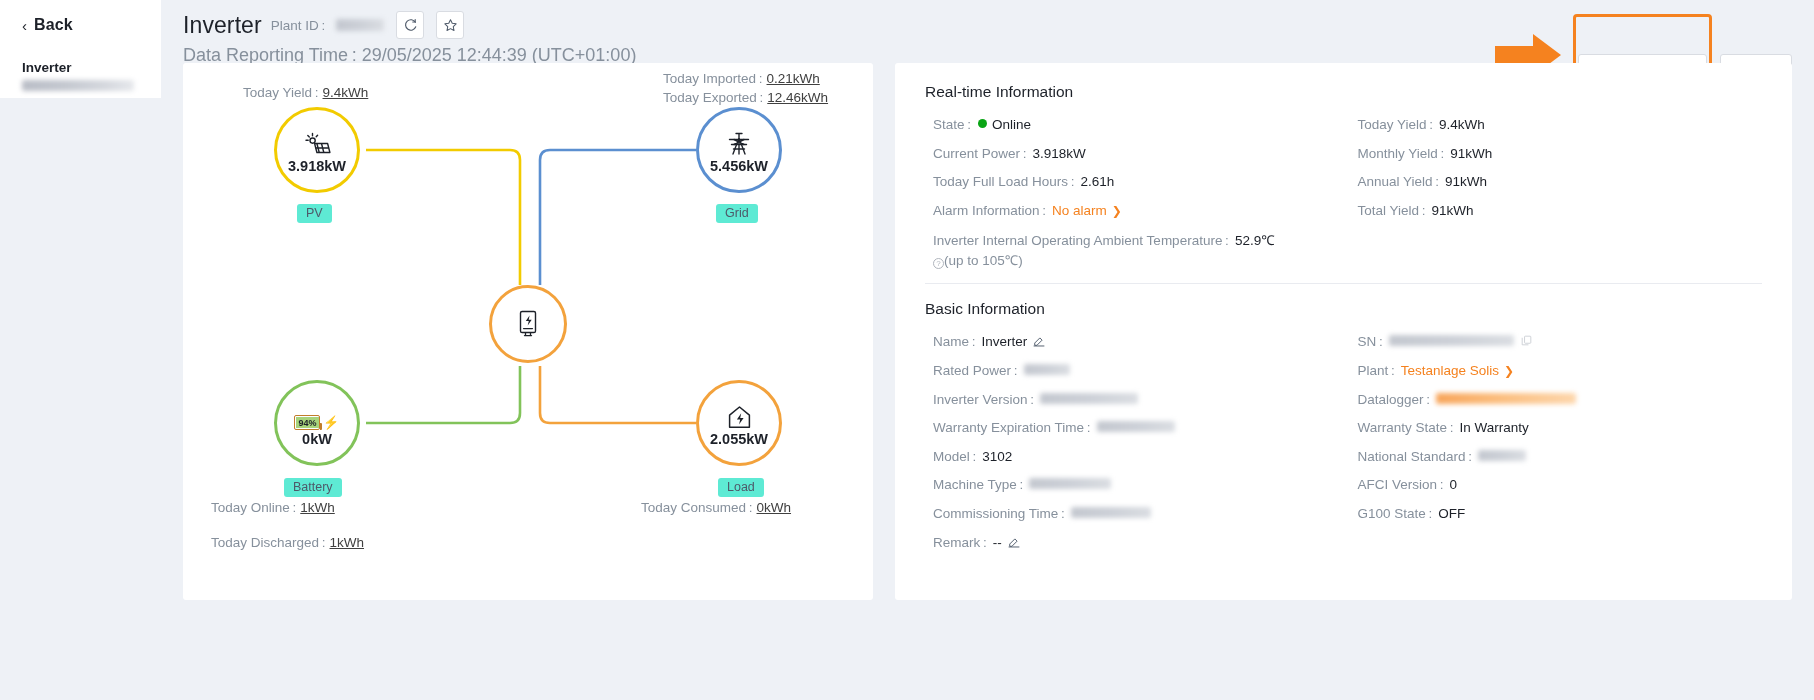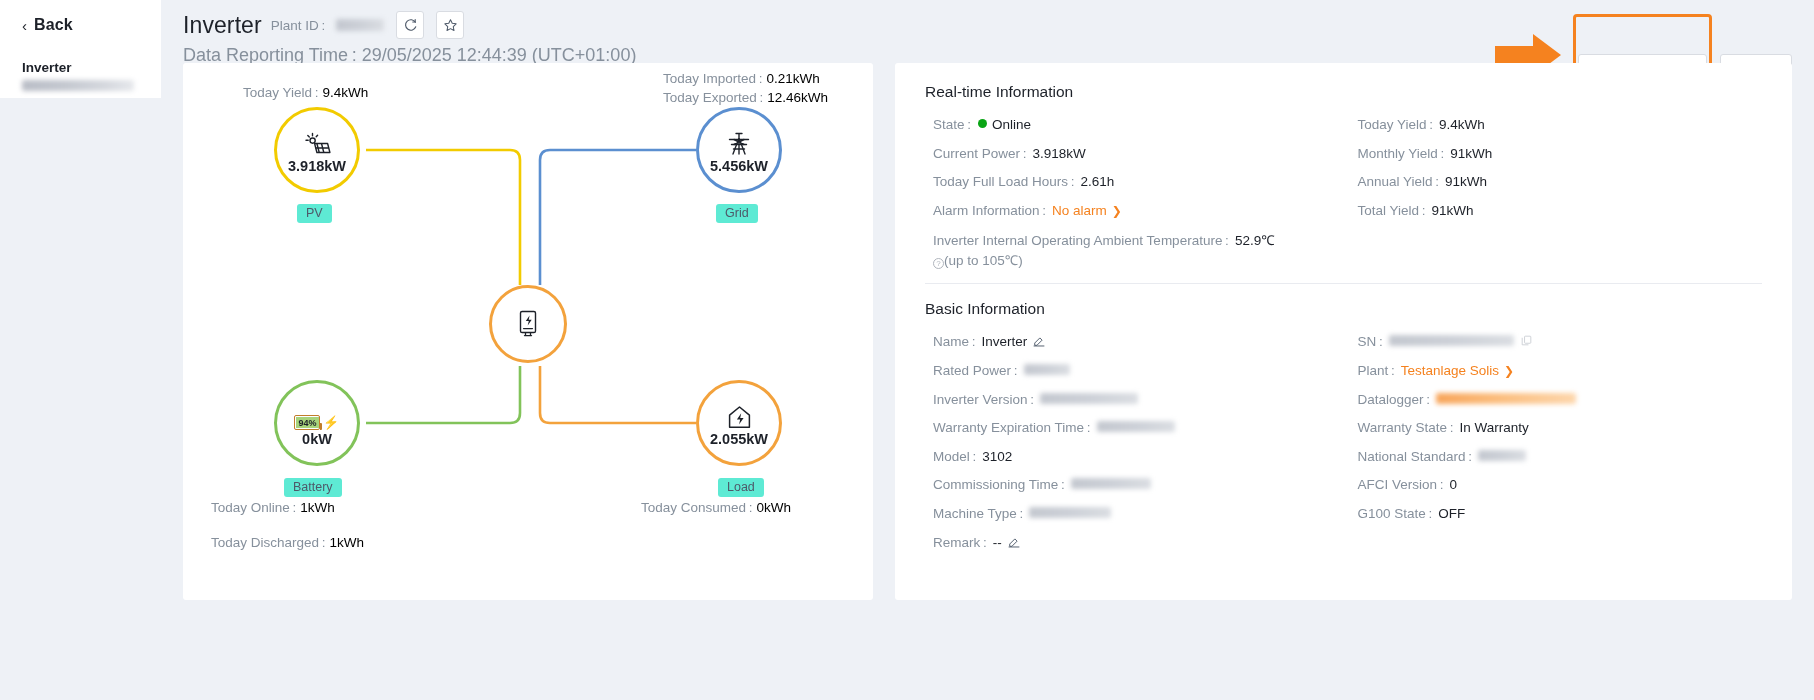--- a/index.html
+++ b/index.html
@@ -82,21 +82,21 @@
   .node.grid { border: 3px solid #5b8fd0; left: 513px; top: 44px; }
   .node.battery { border: 3px solid #82c35a; left: 91px; top: 317px; }
   .node.load { border: 3px solid #f3a23c; left: 513px; top: 317px; }
   .node.inverter { width: 78px; height: 78px; border: 3px solid #f3a23c; left: 306px; top: 222px; }
 
   .tag {
     position: absolute; background: #5eead4; color: #4e5969; font-size: 12.5px;
     border-radius: 3px; padding: 2px 9px 3px;
   }
   .caption { position: absolute; font-size: 13.5px; color: #86909c; white-space: nowrap; }
-  .caption b { color: #000000; font-weight: 400; margin-left: 4px; }
+  .caption b { color: #404040; font-weight: 400; margin-left: 4px; text-decoration: underline; }
 
   
   .batt-icon { position: relative; display: flex; align-items: center; }
   .batt-body { width: 26px; height: 15px; border: 1.6px solid #c17d2a; border-radius: 2px;
      position: relative; overflow: hidden; background:#fff; }
   .batt-fill { position:absolute; left:1px; top:1px; bottom:1px; width: 94%; background:#a7d37b; }
   .batt-pct { position: absolute; left: 0; right: 0; text-align: center; font-size: 9px;
      color: #1d2129; font-weight: bold; line-height: 15px; }
   .batt-cap { width: 2px; height: 7px; background: #c17d2a; border-radius: 0 1px 1px 0; }
   .batt-bolt { margin-left: 1px; font-size: 13px; color:#1d2129; font-weight:bold; }
@@ -367,26 +367,26 @@
               </div>
               <div class="row">
                 <span class="k">Warranty Expiration Time :</span>
                 <span class="redact r-warr" style="margin-left:6px"></span>
               </div>
               <div class="row">
                 <span class="k">Model :</span>
                 <span class="v">3102</span>
               </div>
               <div class="row">
+                <span class="k">Machine Type :</span>
+                <span class="redact r-mach" style="margin-left:6px"></span>
+              </div>
+              <div class="row">
                 <span class="k">Commissioning Time :</span>
                 <span class="redact r-comm" style="margin-left:6px"></span>
-              </div>
-              <div class="row">
-                <span class="k">Machine Type :</span>
-                <span class="redact r-mach" style="margin-left:6px"></span>
               </div>
               <div class="row">
                 <span class="k">Remark :</span>
                 <span class="v">--</span>
                 <span class="edit-ic">
                   <svg width="12" height="12" viewBox="0 0 14 14">
                       <path d="M2 9.4l6-6 2.6 2.6-6 6H2z" fill="none" stroke="#4e5969" stroke-width="1.1" stroke-linejoin="round"></path>
                       <path d="M1.2 12.8h11.6" stroke="#4e5969" stroke-width="1.1" stroke-linecap="round"></path>
                     </svg>
                 </span>

